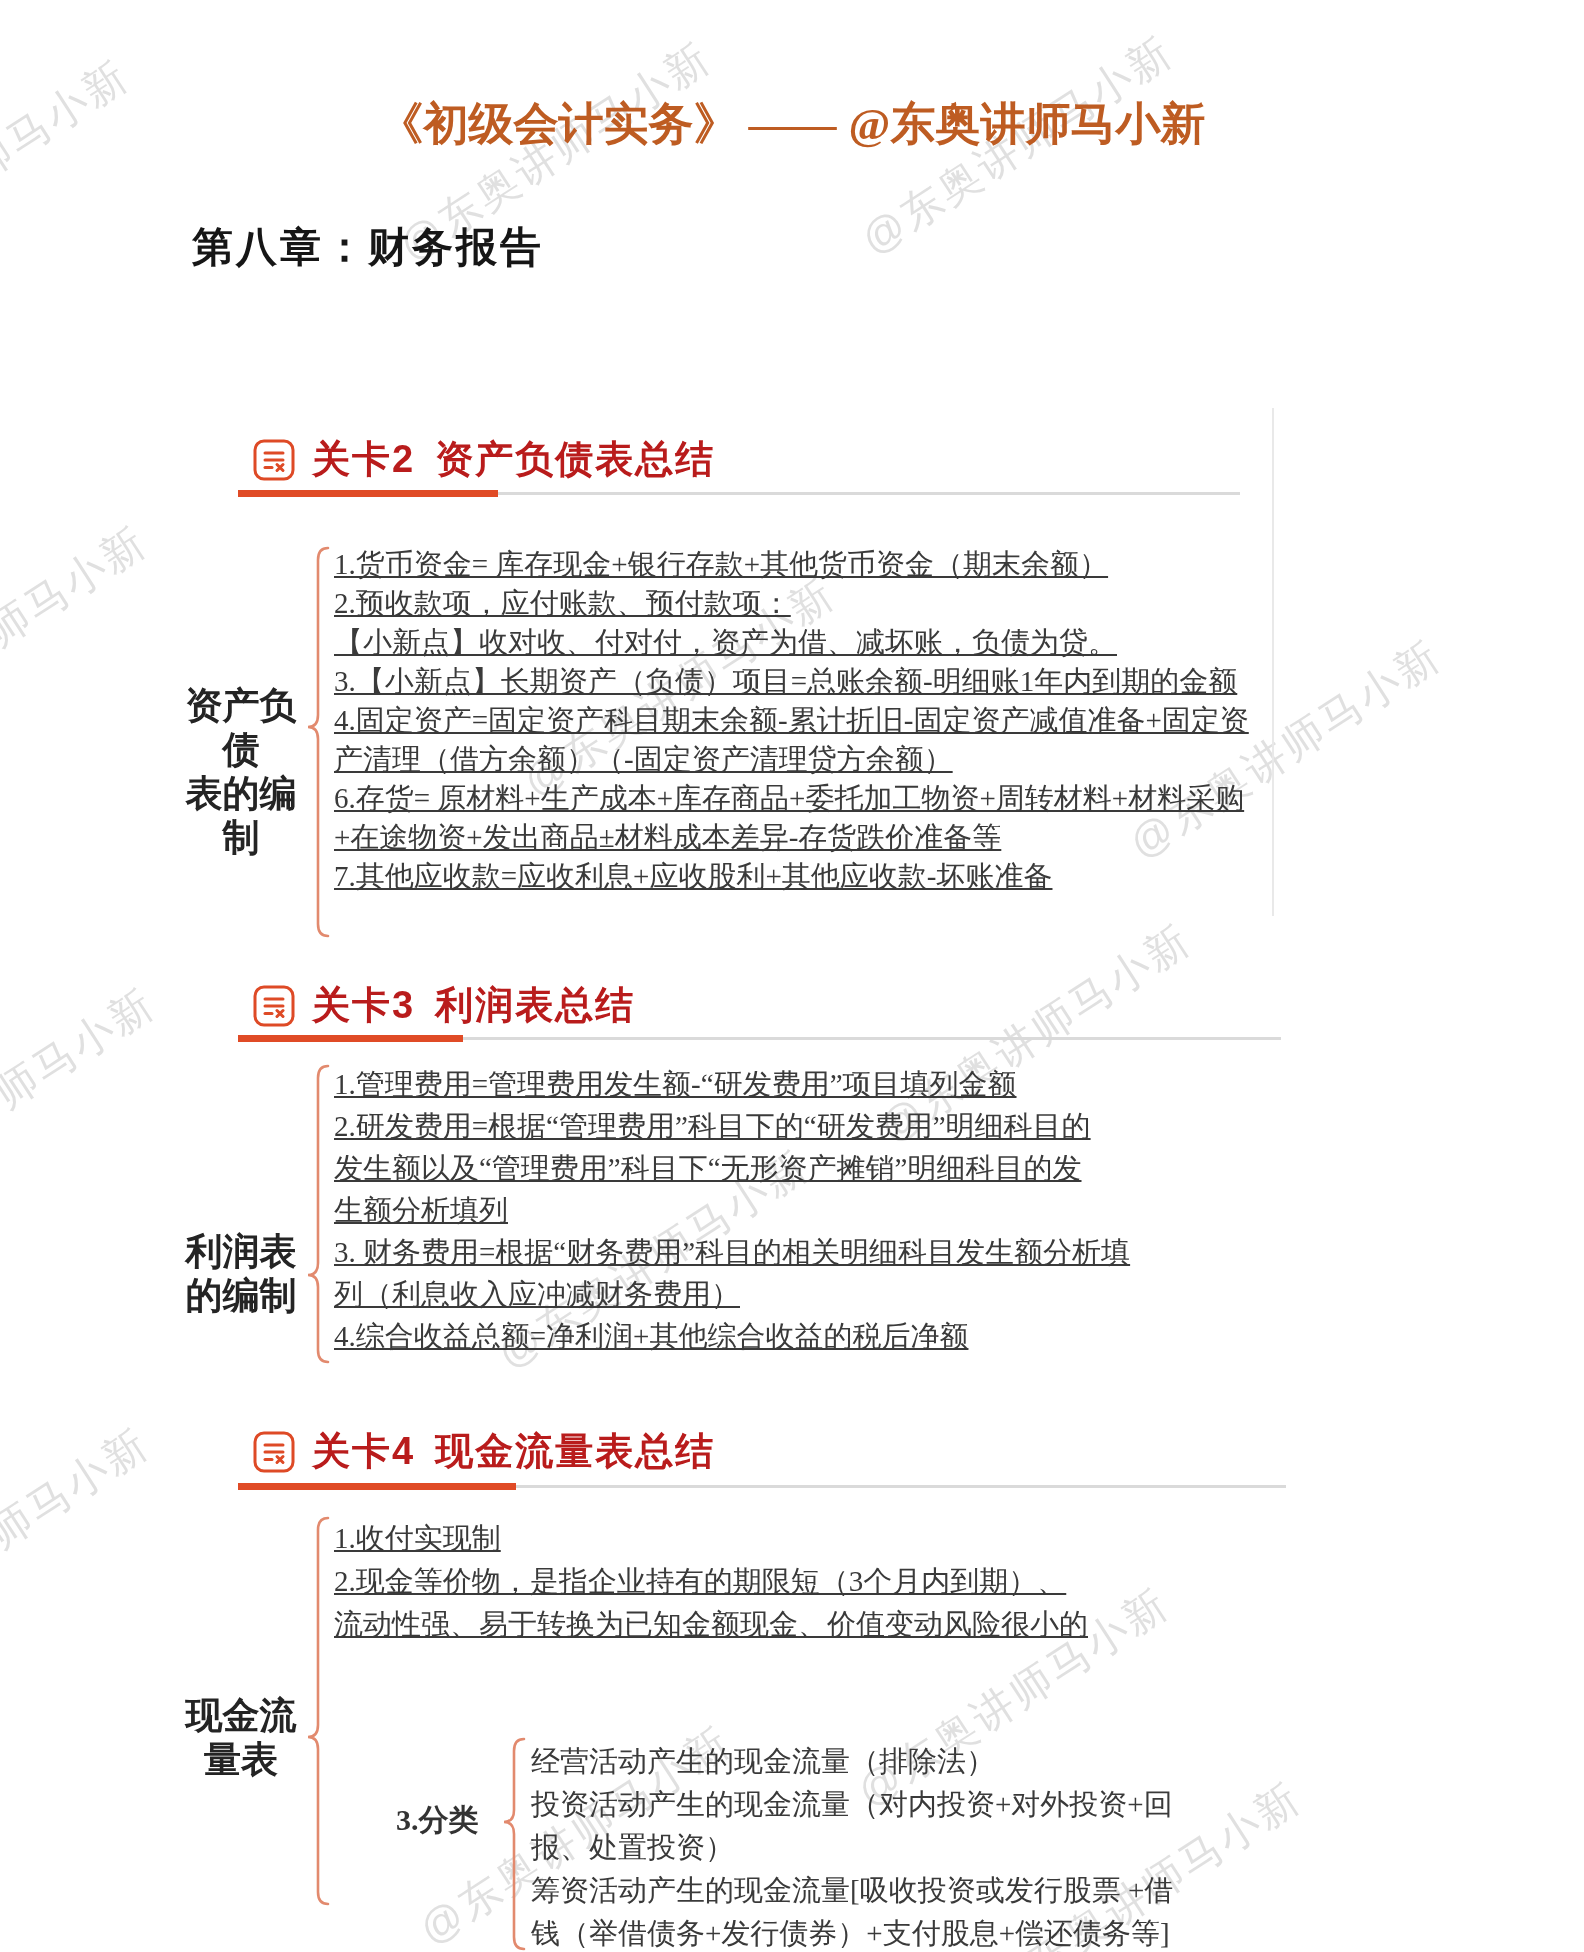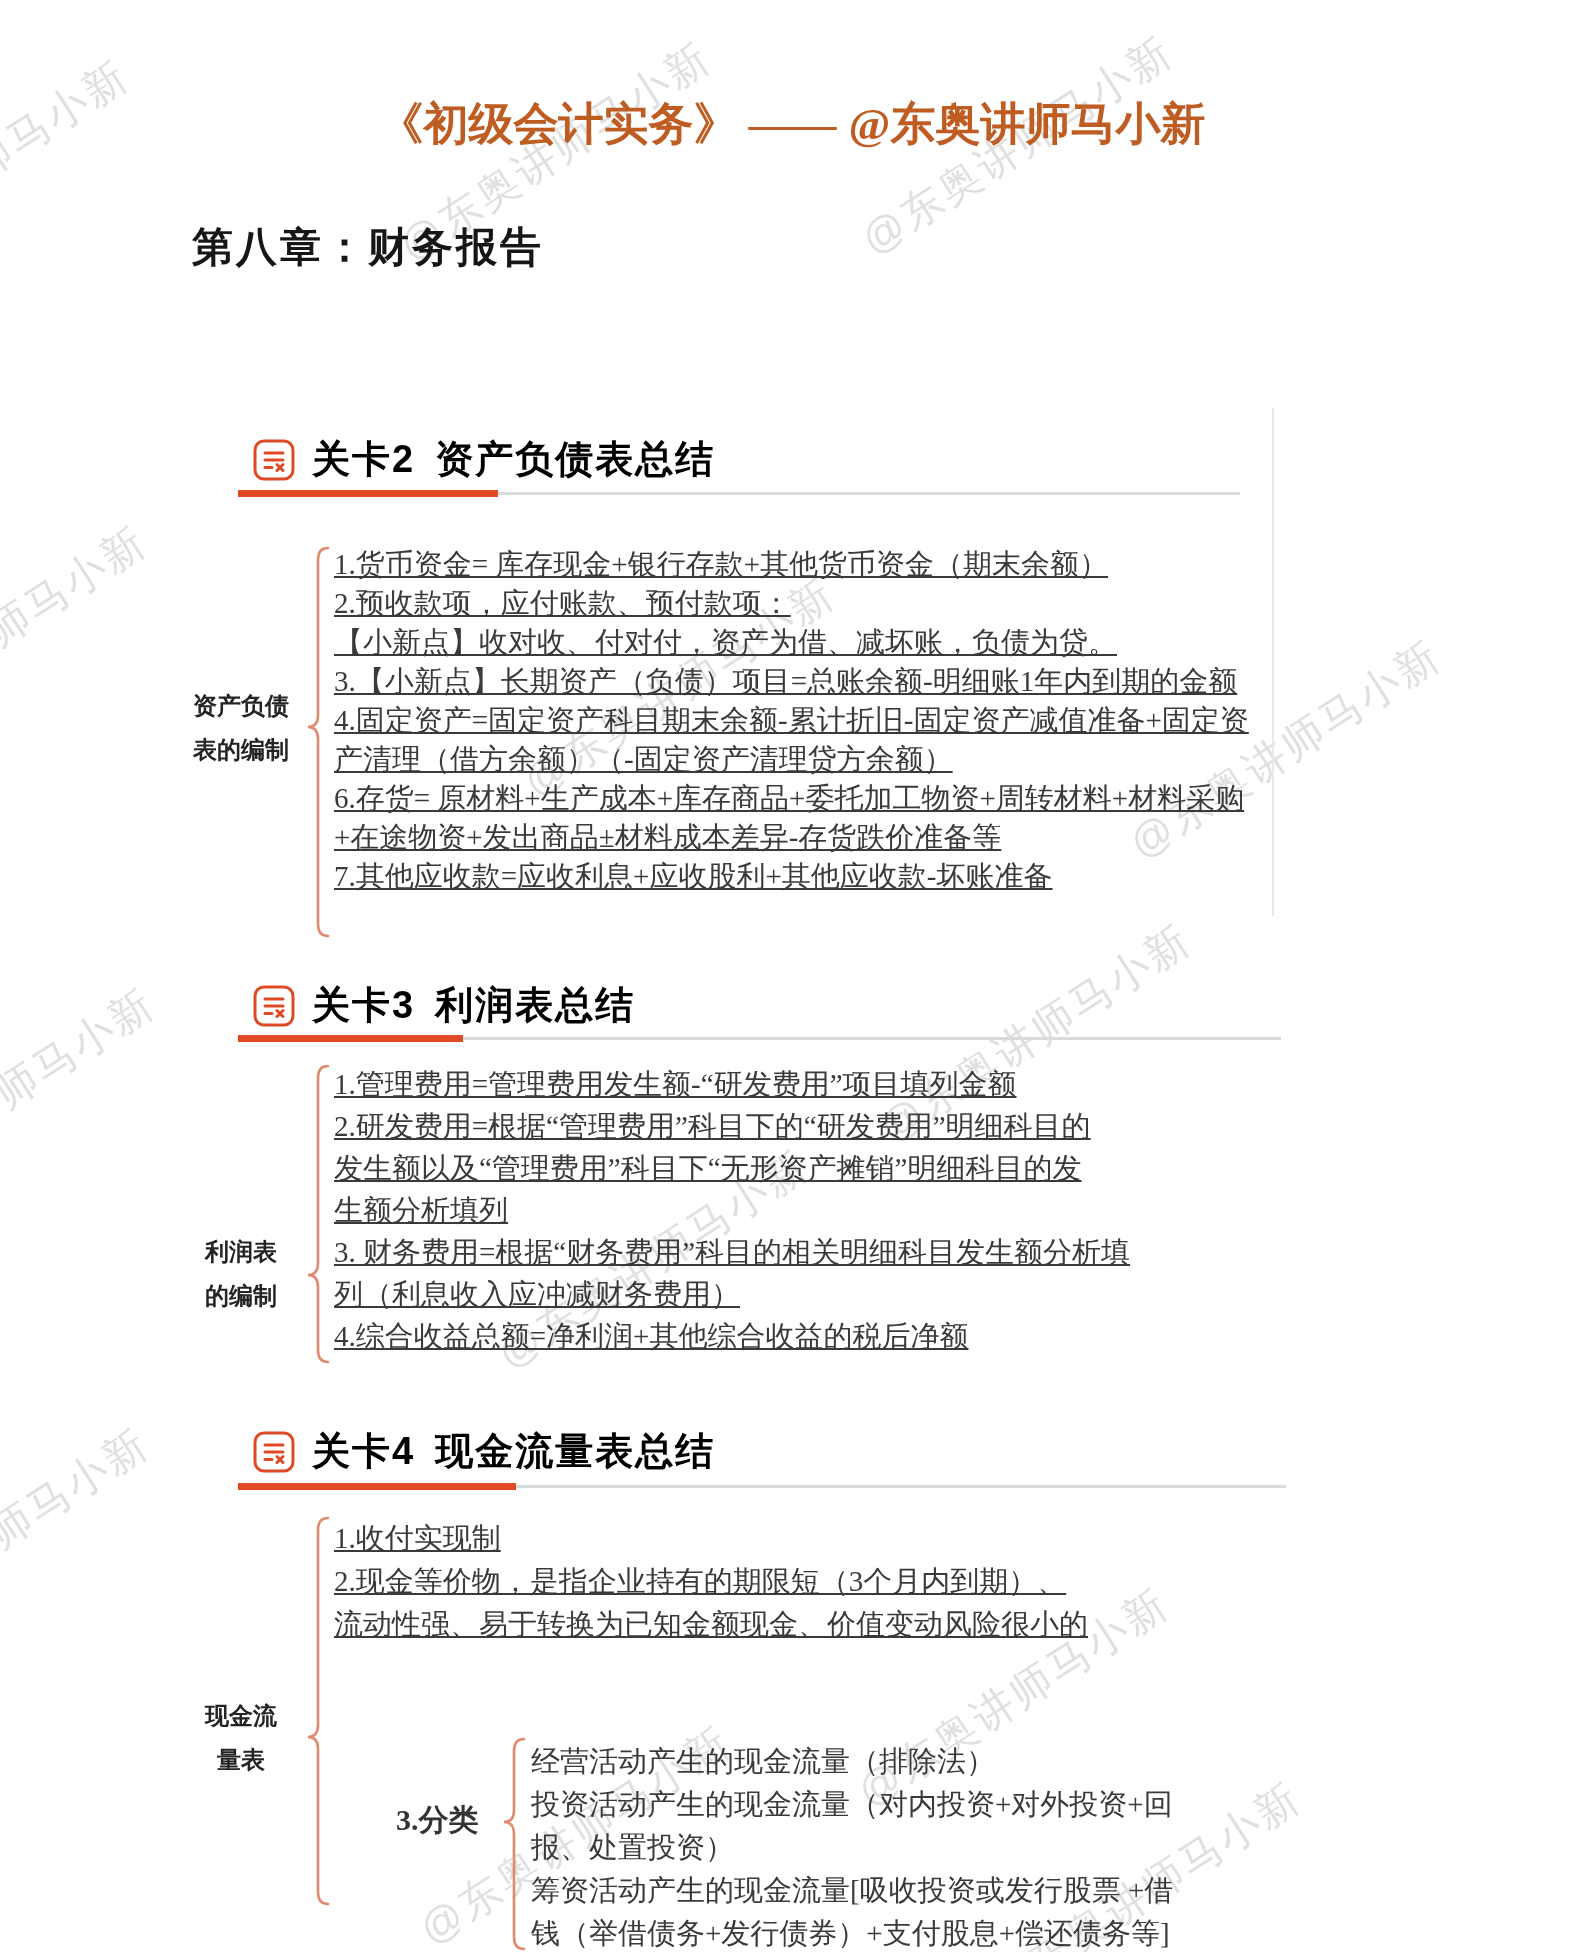--- a/index.html
+++ b/index.html
@@ -18,35 +18,35 @@
   .title-dash{font-weight:900;margin:0 14px 0 10px;letter-spacing:-2px;}
 
   
   .chapter{position:absolute;left:192px;top:220px;font-family:"Liberation Sans","DejaVu Sans",sans-serif;
            font-weight:bold;font-size:41px;color:#161616;letter-spacing:3px;}
 
   
   .sec-header{position:absolute;left:252px;display:flex;align-items:center;}
   .sec-header .icon{margin-right:16px;flex:0 0 auto;}
   .badge,.sec-title{font-family:"Liberation Sans","DejaVu Sans",sans-serif;font-weight:bold;
-                    font-size:38px;color:#000000;letter-spacing:2px;}
+                    font-size:38px;color:#b91c1c;letter-spacing:2px;}
   .sec-title{margin-left:20px;}
   .s1 .sec-header{top:434px}.s2 .sec-header{top:980px}.s3 .sec-header{top:1426px}
 
   
   .rule{position:absolute;left:238px;display:flex;align-items:center;height:8px;}
   .rule-orange{display:block;height:7px;background:#E04B26;}
   .rule-gray{display:block;height:3px;background:#DADADA;}
   .s1 .rule{top:489px}.s2 .rule{top:1034px}.s3 .rule{top:1482px}
   .s1 .rule-orange{width:260px}.s1 .rule-gray{width:742px}
   .s2 .rule-orange{width:225px}.s2 .rule-gray{width:818px}
   .s3 .rule-orange{width:278px}.s3 .rule-gray{width:770px}
 
   
-  .side-label{position:absolute;left:176px;width:130px;text-align:center;font-size:24px;
+  .side-label{position:absolute;left:176px;width:130px;text-align:center;font-size:37px;
               font-weight:600;color:#242424;line-height:44px;}
   .s1 .side-label{top:684px}.s2 .side-label{top:1230px}.s3 .side-label{top:1694px}
   .brace{position:absolute;left:306px;}
   .s1 .brace{top:546px}.s2 .brace{top:1064px}.s3 .brace{top:1516px}
   .sub-brace{position:absolute;left:502px;top:1737px;}
 
   
   .content{position:absolute;left:334px;color:#3A3A3A;font-size:29px;}
   .content .line{white-space:pre;text-decoration:underline;}
   .s1 .content{top:545px}.s1 .line{height:39px;line-height:39px;}

